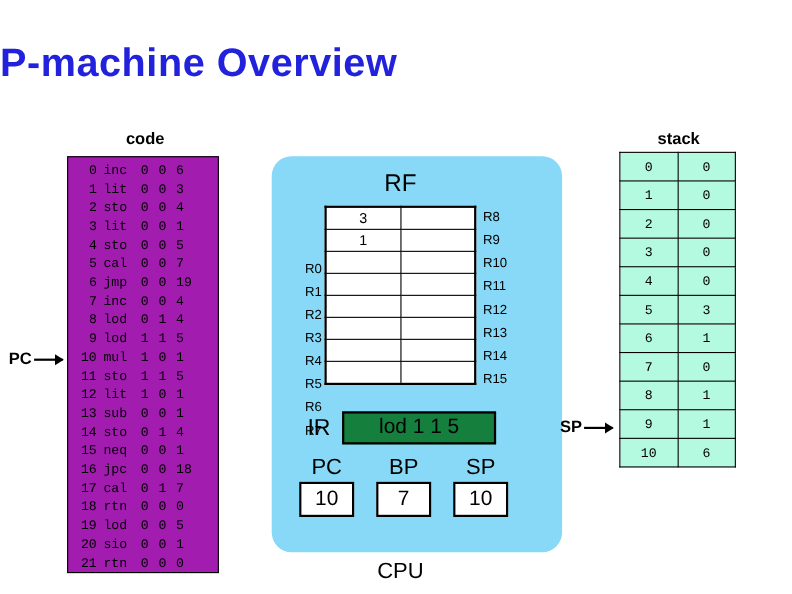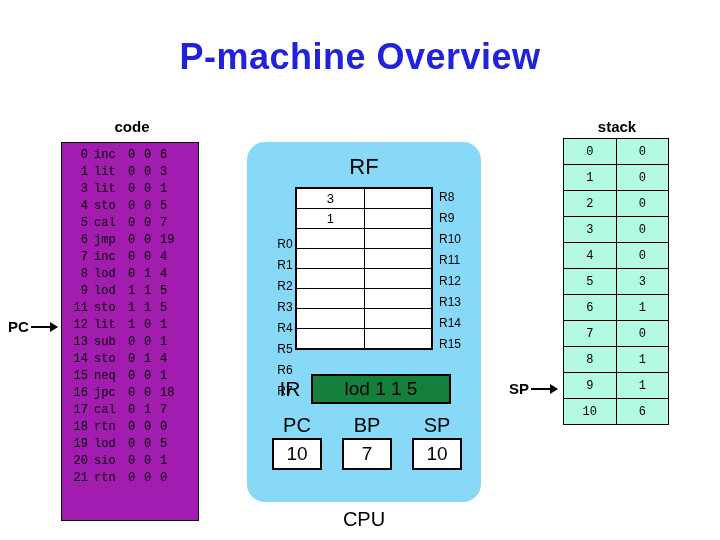--- a/index.html
+++ b/index.html
@@ -14,21 +14,21 @@
     overflow: hidden;
     position: relative;
   }
 
   
   #page-title {
     position: absolute;
     left: 0;
     top: 36px;
     width: 720px;
-    text-align: center;
+    text-align: left;
     font-size: 36px;
     font-weight: bold;
     color: #2222dd;
     letter-spacing: 0.5px;
   }
 
   
   #code-label {
     position: absolute;
     left: 62px;
@@ -109,20 +109,21 @@
 
   
   #cpu-panel {
     position: absolute;
     left: 247px;
     top: 142px;
     width: 234px;
     height: 360px;
     background: #87d9f7;
     border-radius: 18px;
+    padding-left: 30px;
   }
   #rf-label {
     position: absolute;
     left: 0;
     top: 12px;
     width: 234px;
     text-align: center;
     font-size: 22px;
     color: #000;
   }
@@ -273,27 +274,29 @@
 </style>
 </head>
 <body>
 
 <div id="page-title">P-machine Overview</div>
 
 <div id="code-label">code</div>
 <div id="code-box">
     <div class="code-row"><span class="ln">0</span><span class="op">inc</span><span class="f">0</span><span class="f">0</span><span class="f">6</span></div>
     <div class="code-row"><span class="ln">1</span><span class="op">lit</span><span class="f">0</span><span class="f">0</span><span class="f">3</span></div>
+    <div class="code-row"><span class="ln">2</span><span class="op">sto</span><span class="f">0</span><span class="f">0</span><span class="f">4</span></div>
     <div class="code-row"><span class="ln">3</span><span class="op">lit</span><span class="f">0</span><span class="f">0</span><span class="f">1</span></div>
     <div class="code-row"><span class="ln">4</span><span class="op">sto</span><span class="f">0</span><span class="f">0</span><span class="f">5</span></div>
     <div class="code-row"><span class="ln">5</span><span class="op">cal</span><span class="f">0</span><span class="f">0</span><span class="f">7</span></div>
     <div class="code-row"><span class="ln">6</span><span class="op">jmp</span><span class="f">0</span><span class="f">0</span><span class="f">19</span></div>
     <div class="code-row"><span class="ln">7</span><span class="op">inc</span><span class="f">0</span><span class="f">0</span><span class="f">4</span></div>
     <div class="code-row"><span class="ln">8</span><span class="op">lod</span><span class="f">0</span><span class="f">1</span><span class="f">4</span></div>
     <div class="code-row"><span class="ln">9</span><span class="op">lod</span><span class="f">1</span><span class="f">1</span><span class="f">5</span></div>
+    <div class="code-row"><span class="ln">10</span><span class="op">mul</span><span class="f">1</span><span class="f">0</span><span class="f">1</span></div>
     <div class="code-row"><span class="ln">11</span><span class="op">sto</span><span class="f">1</span><span class="f">1</span><span class="f">5</span></div>
     <div class="code-row"><span class="ln">12</span><span class="op">lit</span><span class="f">1</span><span class="f">0</span><span class="f">1</span></div>
     <div class="code-row"><span class="ln">13</span><span class="op">sub</span><span class="f">0</span><span class="f">0</span><span class="f">1</span></div>
     <div class="code-row"><span class="ln">14</span><span class="op">sto</span><span class="f">0</span><span class="f">1</span><span class="f">4</span></div>
     <div class="code-row"><span class="ln">15</span><span class="op">neq</span><span class="f">0</span><span class="f">0</span><span class="f">1</span></div>
     <div class="code-row"><span class="ln">16</span><span class="op">jpc</span><span class="f">0</span><span class="f">0</span><span class="f">18</span></div>
     <div class="code-row"><span class="ln">17</span><span class="op">cal</span><span class="f">0</span><span class="f">1</span><span class="f">7</span></div>
     <div class="code-row"><span class="ln">18</span><span class="op">rtn</span><span class="f">0</span><span class="f">0</span><span class="f">0</span></div>
     <div class="code-row"><span class="ln">19</span><span class="op">lod</span><span class="f">0</span><span class="f">0</span><span class="f">5</span></div>
     <div class="code-row"><span class="ln">20</span><span class="op">sio</span><span class="f">0</span><span class="f">0</span><span class="f">1</span></div>

